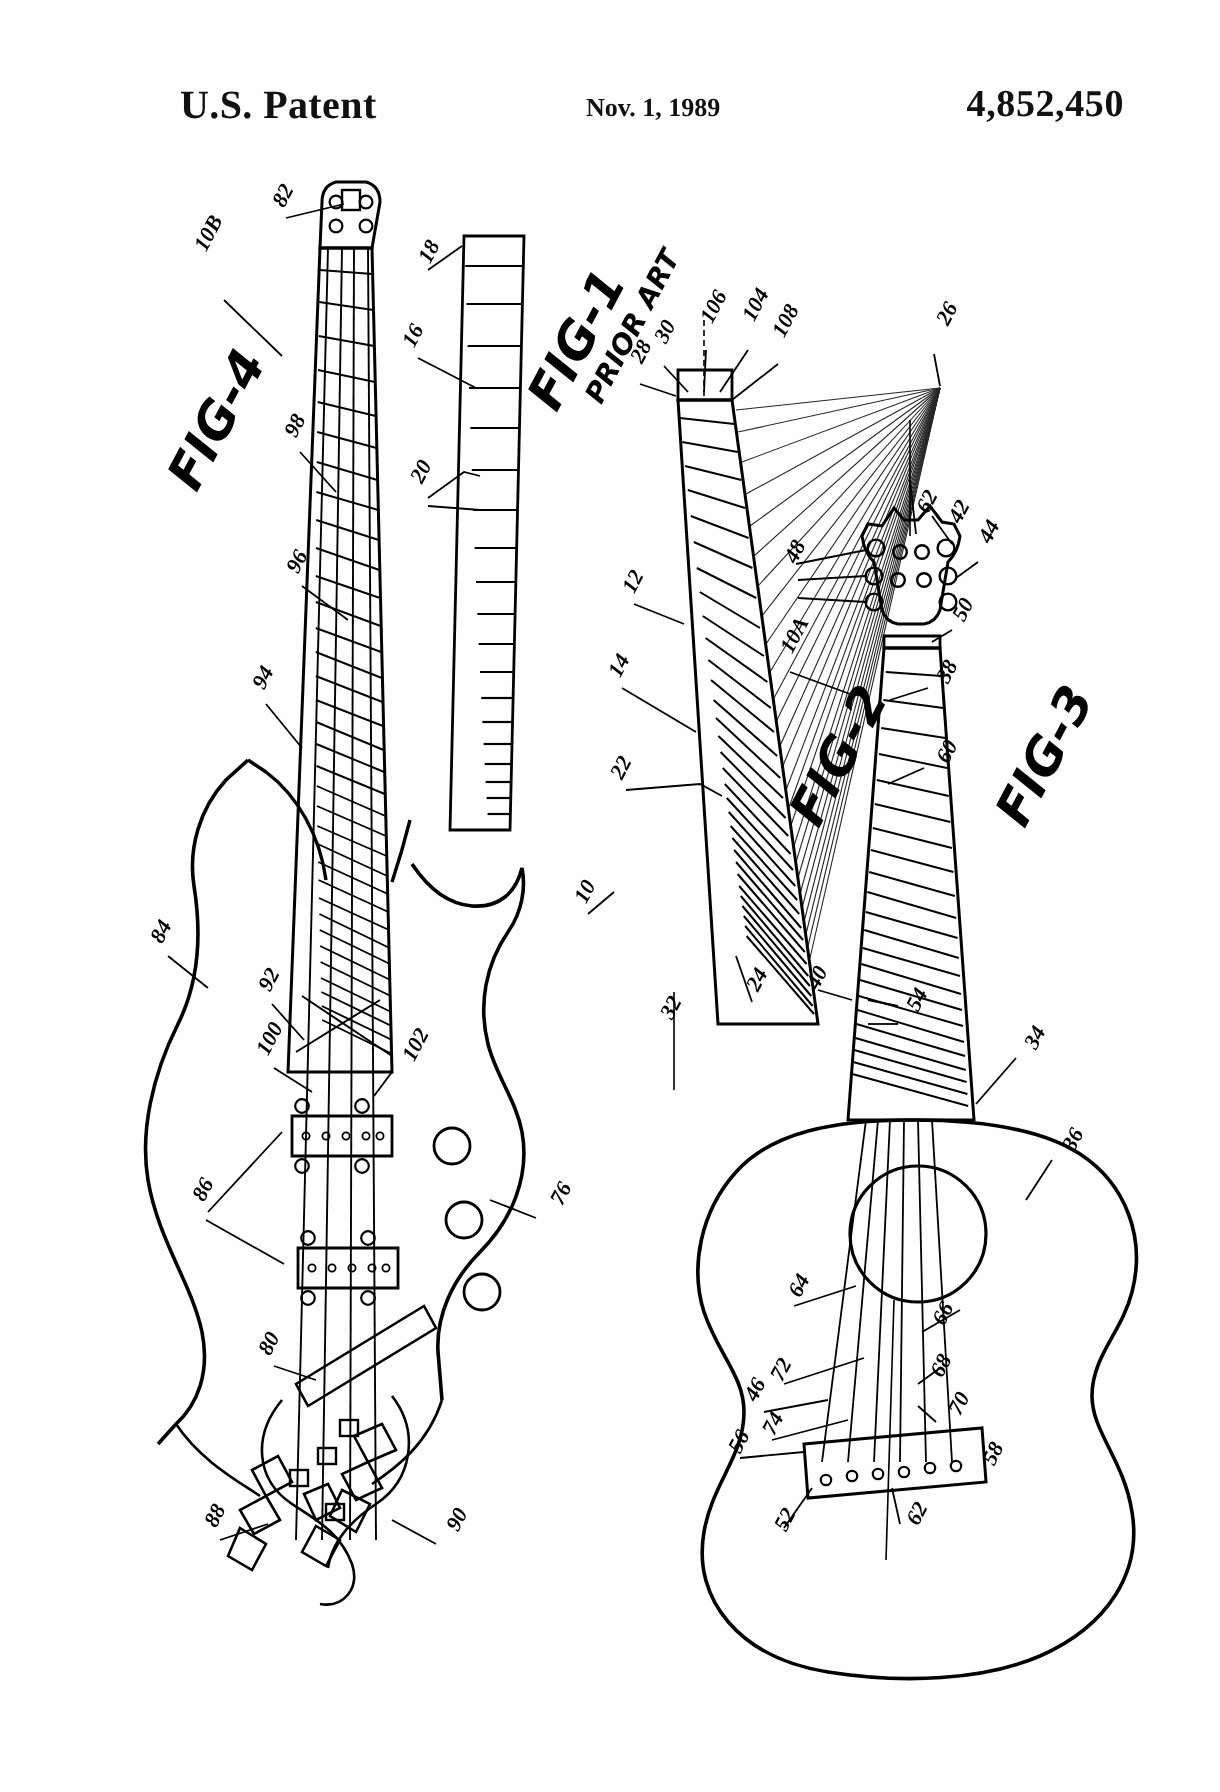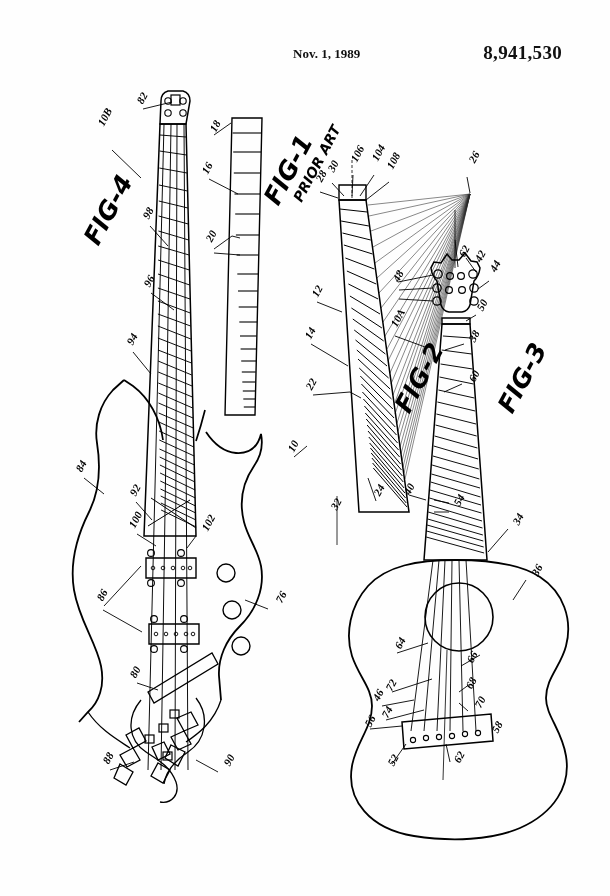--- a/index.html
+++ b/index.html
@@ -31,22 +31,23 @@
   }
   svg{position:absolute;left:0;top:0;overflow:visible;}
   .ln{stroke:#000;fill:none;}
 </style>
 </head>
 <body>
 
 <div class="page">
 
   <div class="hdr">
+    <div class="t patent">U.S. Patent</div>
     <div class="t date">Nov. 1, 1989</div>
-    <div class="t num">8,941,530</div>
+    <div class="t num">4,852,450</div>
   </div>
 
   <svg width="610" height="896" viewBox="0 0 610 896">
 
     <g>
       <path class="ln" stroke-width="1.4" d="M232 118 L262 118 L255 415 L225 415 Z"></path>
       <g stroke="#000" stroke-width="1.1" fill="none">
         <line x1="232.6" y1="133" x2="261.4" y2="133"></line>
         <line x1="233.2" y1="152" x2="261.0" y2="152"></line>
         <line x1="233.8" y1="173" x2="260.5" y2="173"></line>

